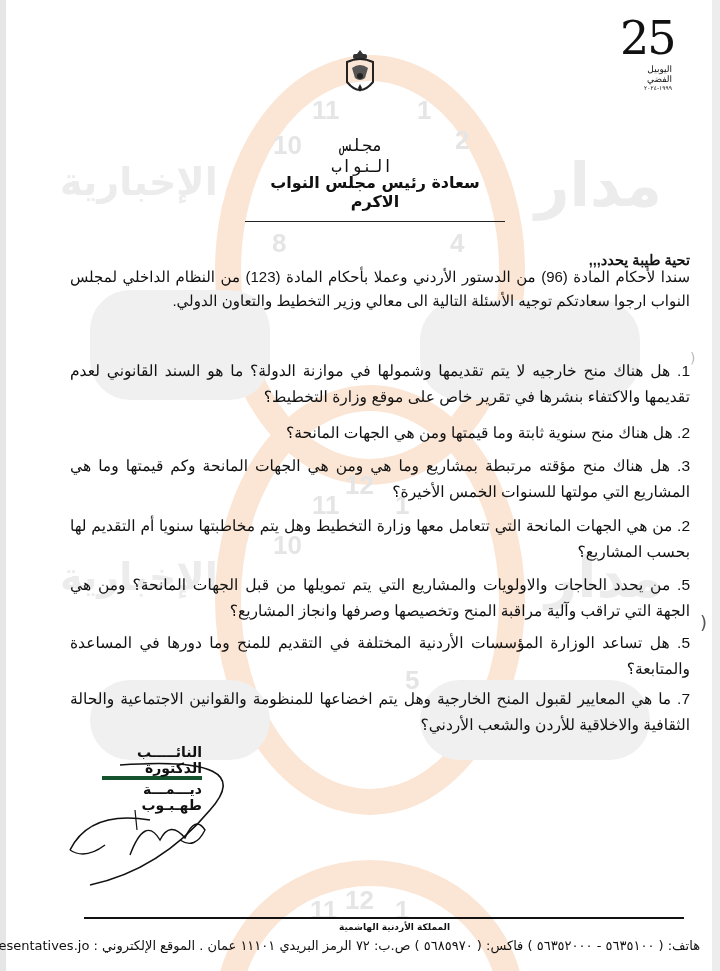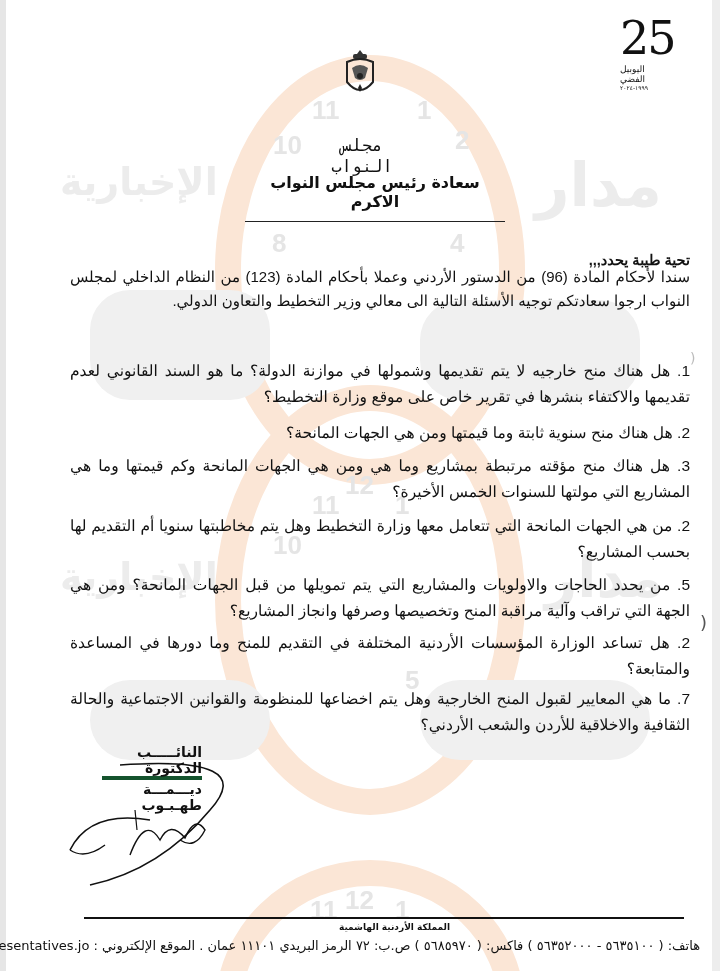--- a/index.html
+++ b/index.html
@@ -10,21 +10,21 @@
     .wm { position:absolute; pointer-events:none; }
     .wm-ring { position:absolute; left:215px; top:55px; width:310px; height:430px; border-radius:50%; border:26px solid #fbe6d6; box-sizing:border-box; }
     .wm-ring2 { position:absolute; left:215px; top:385px; width:310px; height:430px; border-radius:50%; border:26px solid #fbe6d6; box-sizing:border-box; }
     .wm-ring3 { position:absolute; left:215px; top:860px; width:310px; height:300px; border-radius:50%; border:26px solid #fbe6d6; box-sizing:border-box; }
     .wm-num { position:absolute; font-family:"Liberation Sans", sans-serif; font-weight:bold; font-size:26px; color:#e5e5e5; }
     .wm-word { position:absolute; font-family:"DejaVu Sans", sans-serif; font-weight:bold; color:#ececec; direction:rtl; white-space:nowrap; }
     .wm-block { position:absolute; background:#f0f0f0; border-radius:40px; }
     
     .emblem { position:absolute; left:343px; top:48px; width:34px; height:52px; }
     .council-name { position:absolute; left:330px; top:110px; width:64px; text-align:center; font-family:Liberation Mono, monospace; font-size:17px; direction:rtl;margin-top:25px; }
-    .jubilee { position:absolute; left:620px; top:18px; width:52px; height:118px; text-align:left; }
+    .jubilee { position:absolute; left:620px; top:18px; width:52px; height:118px; text-align:right; }
     .jubilee-num { font-family:"DejaVu Serif", serif; font-size:46px; line-height:40px; font-weight:normal; letter-spacing:-2px; }
     .jubilee-cap { font-family:"DejaVu Serif", serif; font-size:9px; direction:rtl; margin-top:6px; }
     .jubilee-years { font-size:6px; direction:rtl; }
     .addressee { position:absolute; left:245px; top:173px; width:260px; text-align:center; direction:rtl; font-family:"DejaVu Sans", sans-serif; font-weight:bold; font-size:16px; border-bottom:1px solid #222; padding-bottom:10px; }
     .content { position:absolute; left:70px; width:620px; direction:rtl; text-align:right; font-family:"Liberation Sans", sans-serif; font-size:15px; line-height:24px; color:#111; }
     .greeting { top:248px; font-weight:bold; font-size:14.5px; }
     .intro { top:265px; text-align:justify; text-align-last:right; }
     .q { position:absolute; left:70px; width:620px; direction:rtl; text-align:justify; text-align-last:right; font-family:"Liberation Sans", sans-serif; font-size:15.5px; line-height:26px; color:#111; }
     .signature-title { position:absolute; left:102px; top:744px; width:100px; text-align:right; direction:rtl; font-family:"DejaVu Sans", sans-serif; font-weight:bold; font-size:14px; border-bottom:4px solid #14532d; }
     .signature-name { position:absolute; left:100px; top:781px; width:102px; text-align:right; direction:rtl; font-family:"DejaVu Sans", sans-serif; font-weight:bold; font-size:14px; letter-spacing:1px; }
@@ -89,21 +89,21 @@
 <div class="addressee">سعادة رئيس مجلس النواب الاكرم</div>
 
 <div class="content greeting">تحية طيبة يحدد,,,</div>
 <div class="content intro">سندا لأحكام المادة (96) من الدستور الأردني وعملا بأحكام المادة (123) من النظام الداخلي لمجلس النواب ارجوا سعادتكم توجيه الأسئلة التالية الى معالي وزير التخطيط والتعاون الدولي.</div>
 
 <div class="q" style="top:358px;">1. هل هناك منح خارجيه لا يتم تقديمها وشمولها في موازنة الدولة؟ ما هو السند القانوني لعدم تقديمها والاكتفاء بنشرها في تقرير خاص على موقع وزارة التخطيط؟</div>
 <div class="q" style="top:420px;">2. هل هناك منح سنوية ثابتة وما قيمتها ومن هي الجهات المانحة؟</div>
 <div class="q" style="top:453px;">3. هل هناك منح مؤقته مرتبطة بمشاريع وما هي ومن هي الجهات المانحة وكم قيمتها وما هي المشاريع التي مولتها للسنوات الخمس الأخيرة؟</div>
 <div class="q" style="top:513px;">2. من هي الجهات المانحة التي تتعامل معها وزارة التخطيط وهل يتم مخاطبتها سنويا أم التقديم لها بحسب المشاريع؟</div>
 <div class="q" style="top:572px;">5. من يحدد الحاجات والاولويات والمشاريع التي يتم تمويلها من قبل الجهات المانحة؟ ومن هي الجهة التي تراقب وآلية مراقبة المنح وتخصيصها وصرفها وانجاز المشاريع؟</div>
-<div class="q" style="top:630px;">2. هل تساعد الوزارة المؤسسات الأردنية المختلفة في التقديم للمنح وما دورها في المساعدة والمتابعة؟</div>
+<div class="q" style="top:630px;">5. هل تساعد الوزارة المؤسسات الأردنية المختلفة في التقديم للمنح وما دورها في المساعدة والمتابعة؟</div>
 <div class="q" style="top:686px;">7. ما هي المعايير لقبول المنح الخارجية وهل يتم اخضاعها للمنظومة والقوانين الاجتماعية والحالة الثقافية والاخلاقية للأردن والشعب الأردني؟</div>
 
 <div class="right-bracket2">)</div>
 <div class="right-bracket">)</div>
 
 <div class="signature-title">النائـــــب الدكتورة</div>
 <div class="signature-name">ديـــمـــة طهـبـوب</div>
 <svg class="sig-scribble" viewBox="0 0 180 130">
   <path d="M60 5 Q200 -5 150 50 Q100 110 30 125" fill="none" stroke="#111" stroke-width="1.6"></path>
   <path d="M10 90 Q30 50 90 60" fill="none" stroke="#111" stroke-width="1.6"></path>

